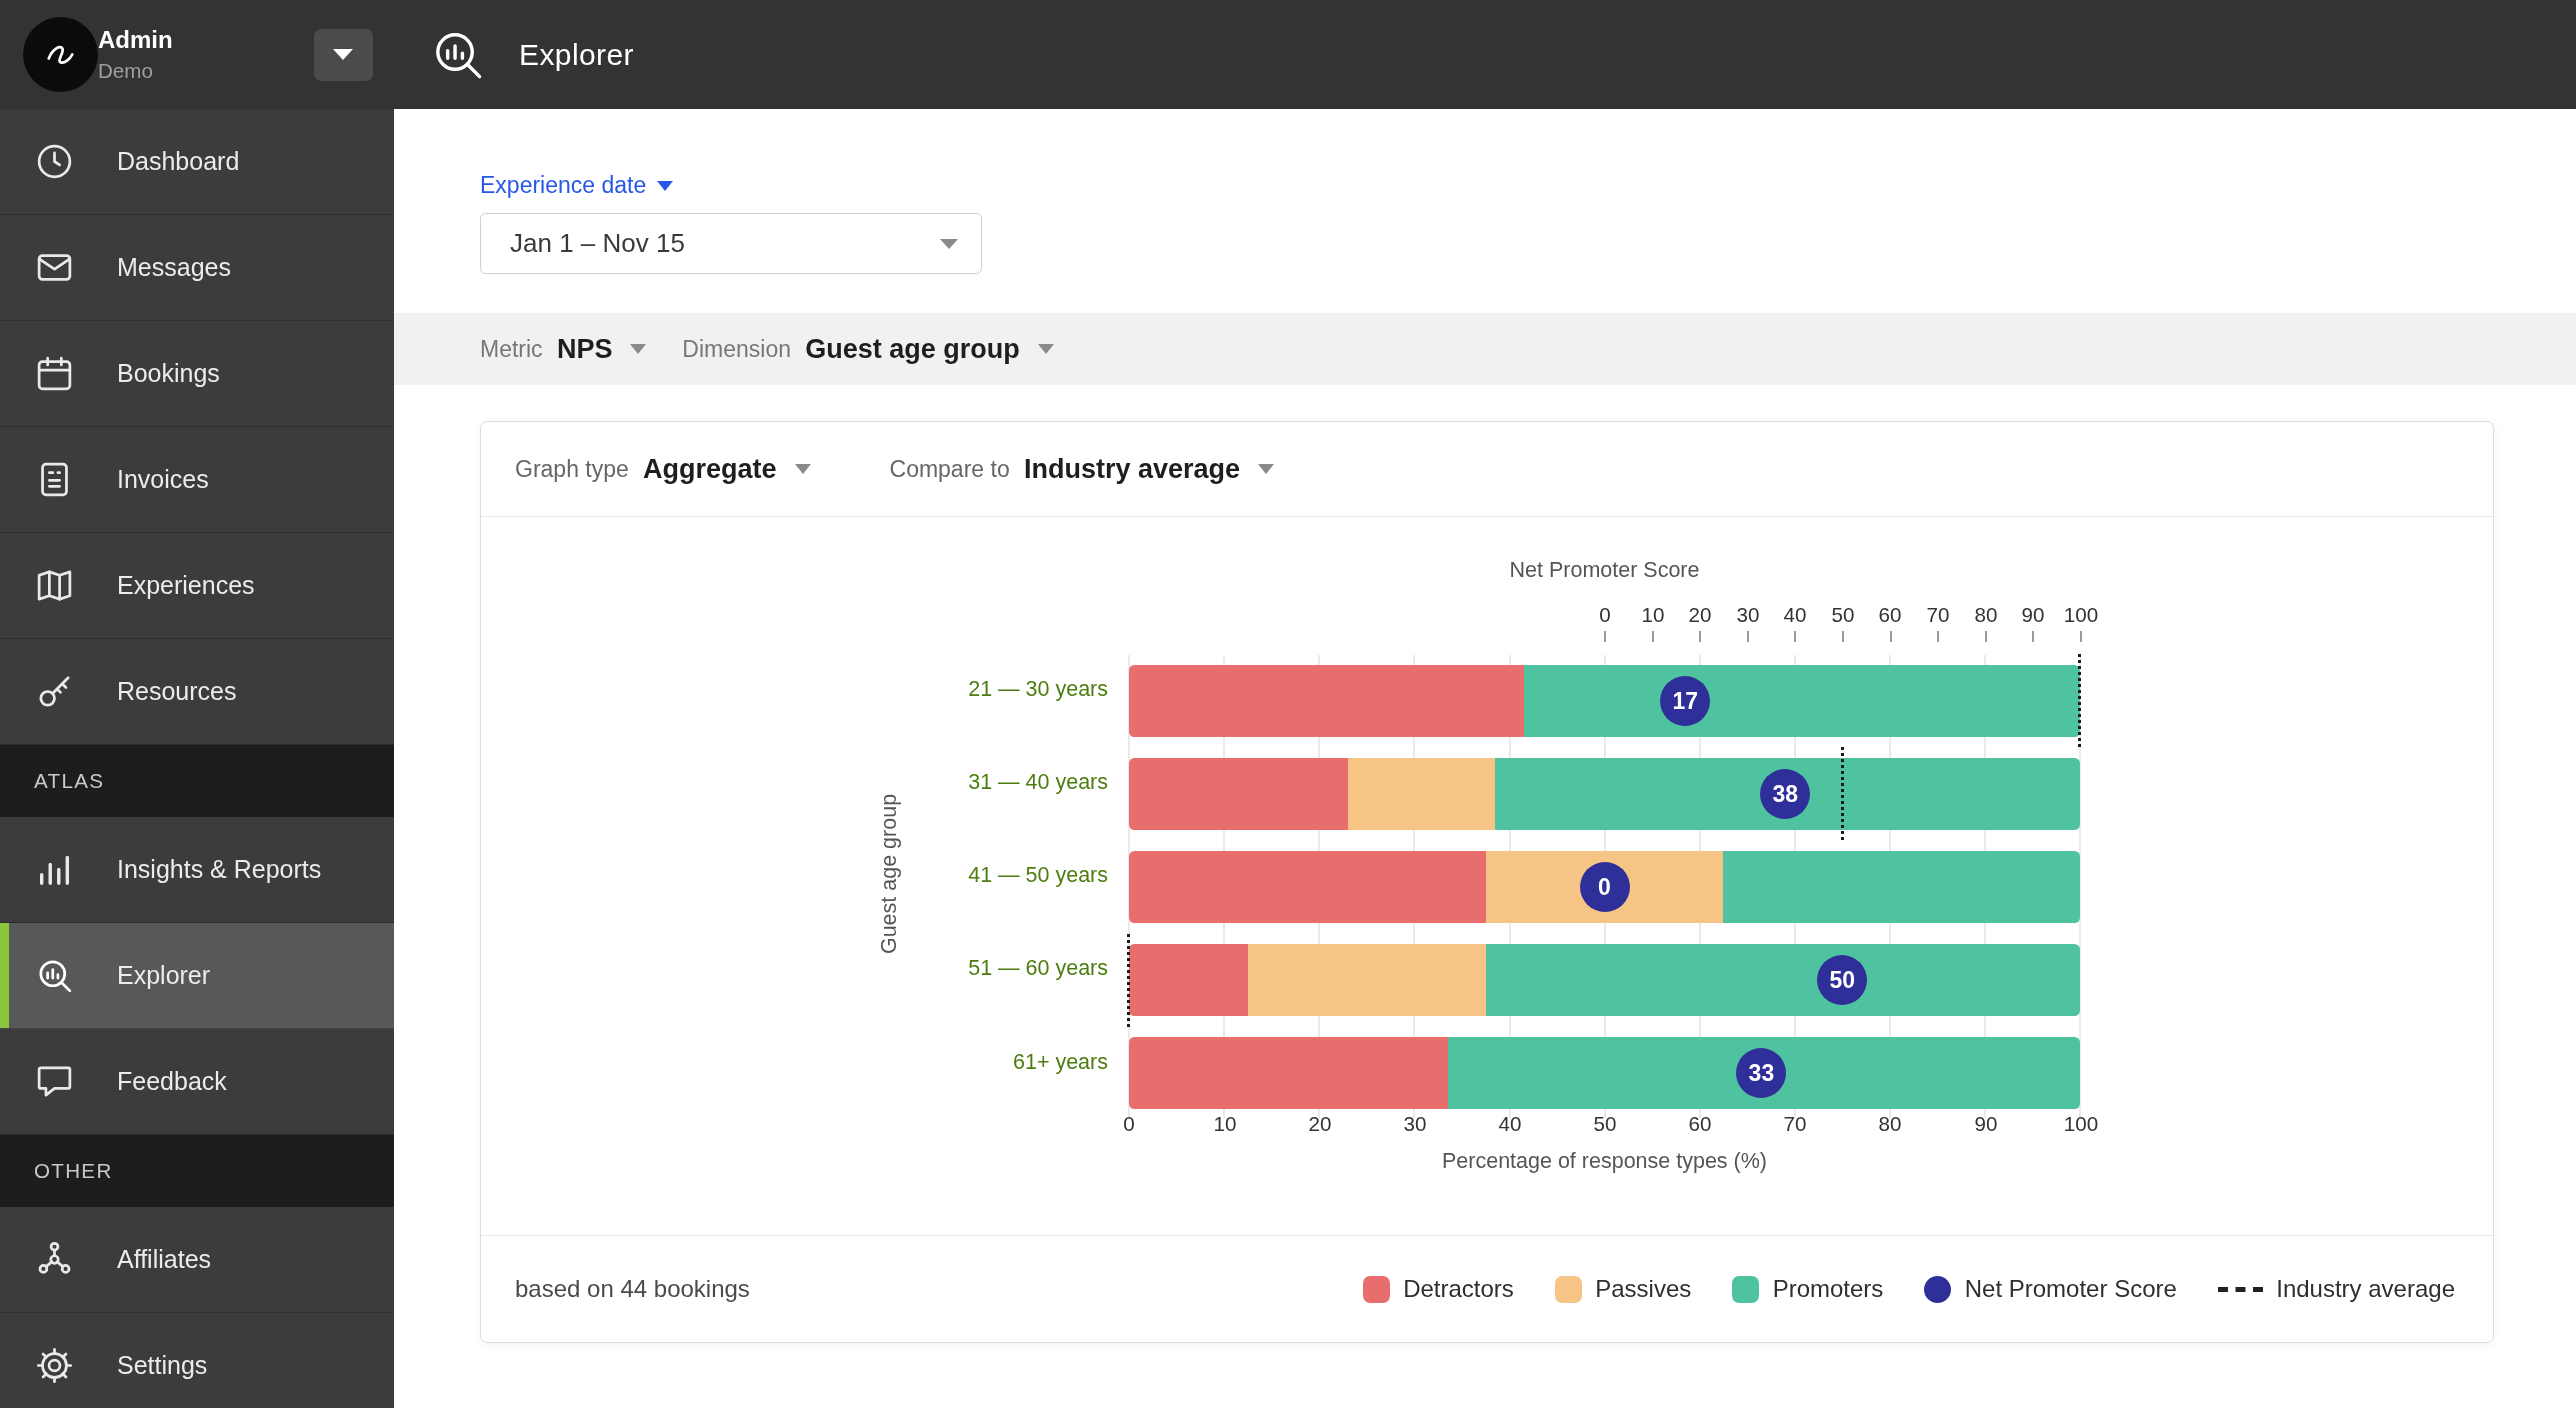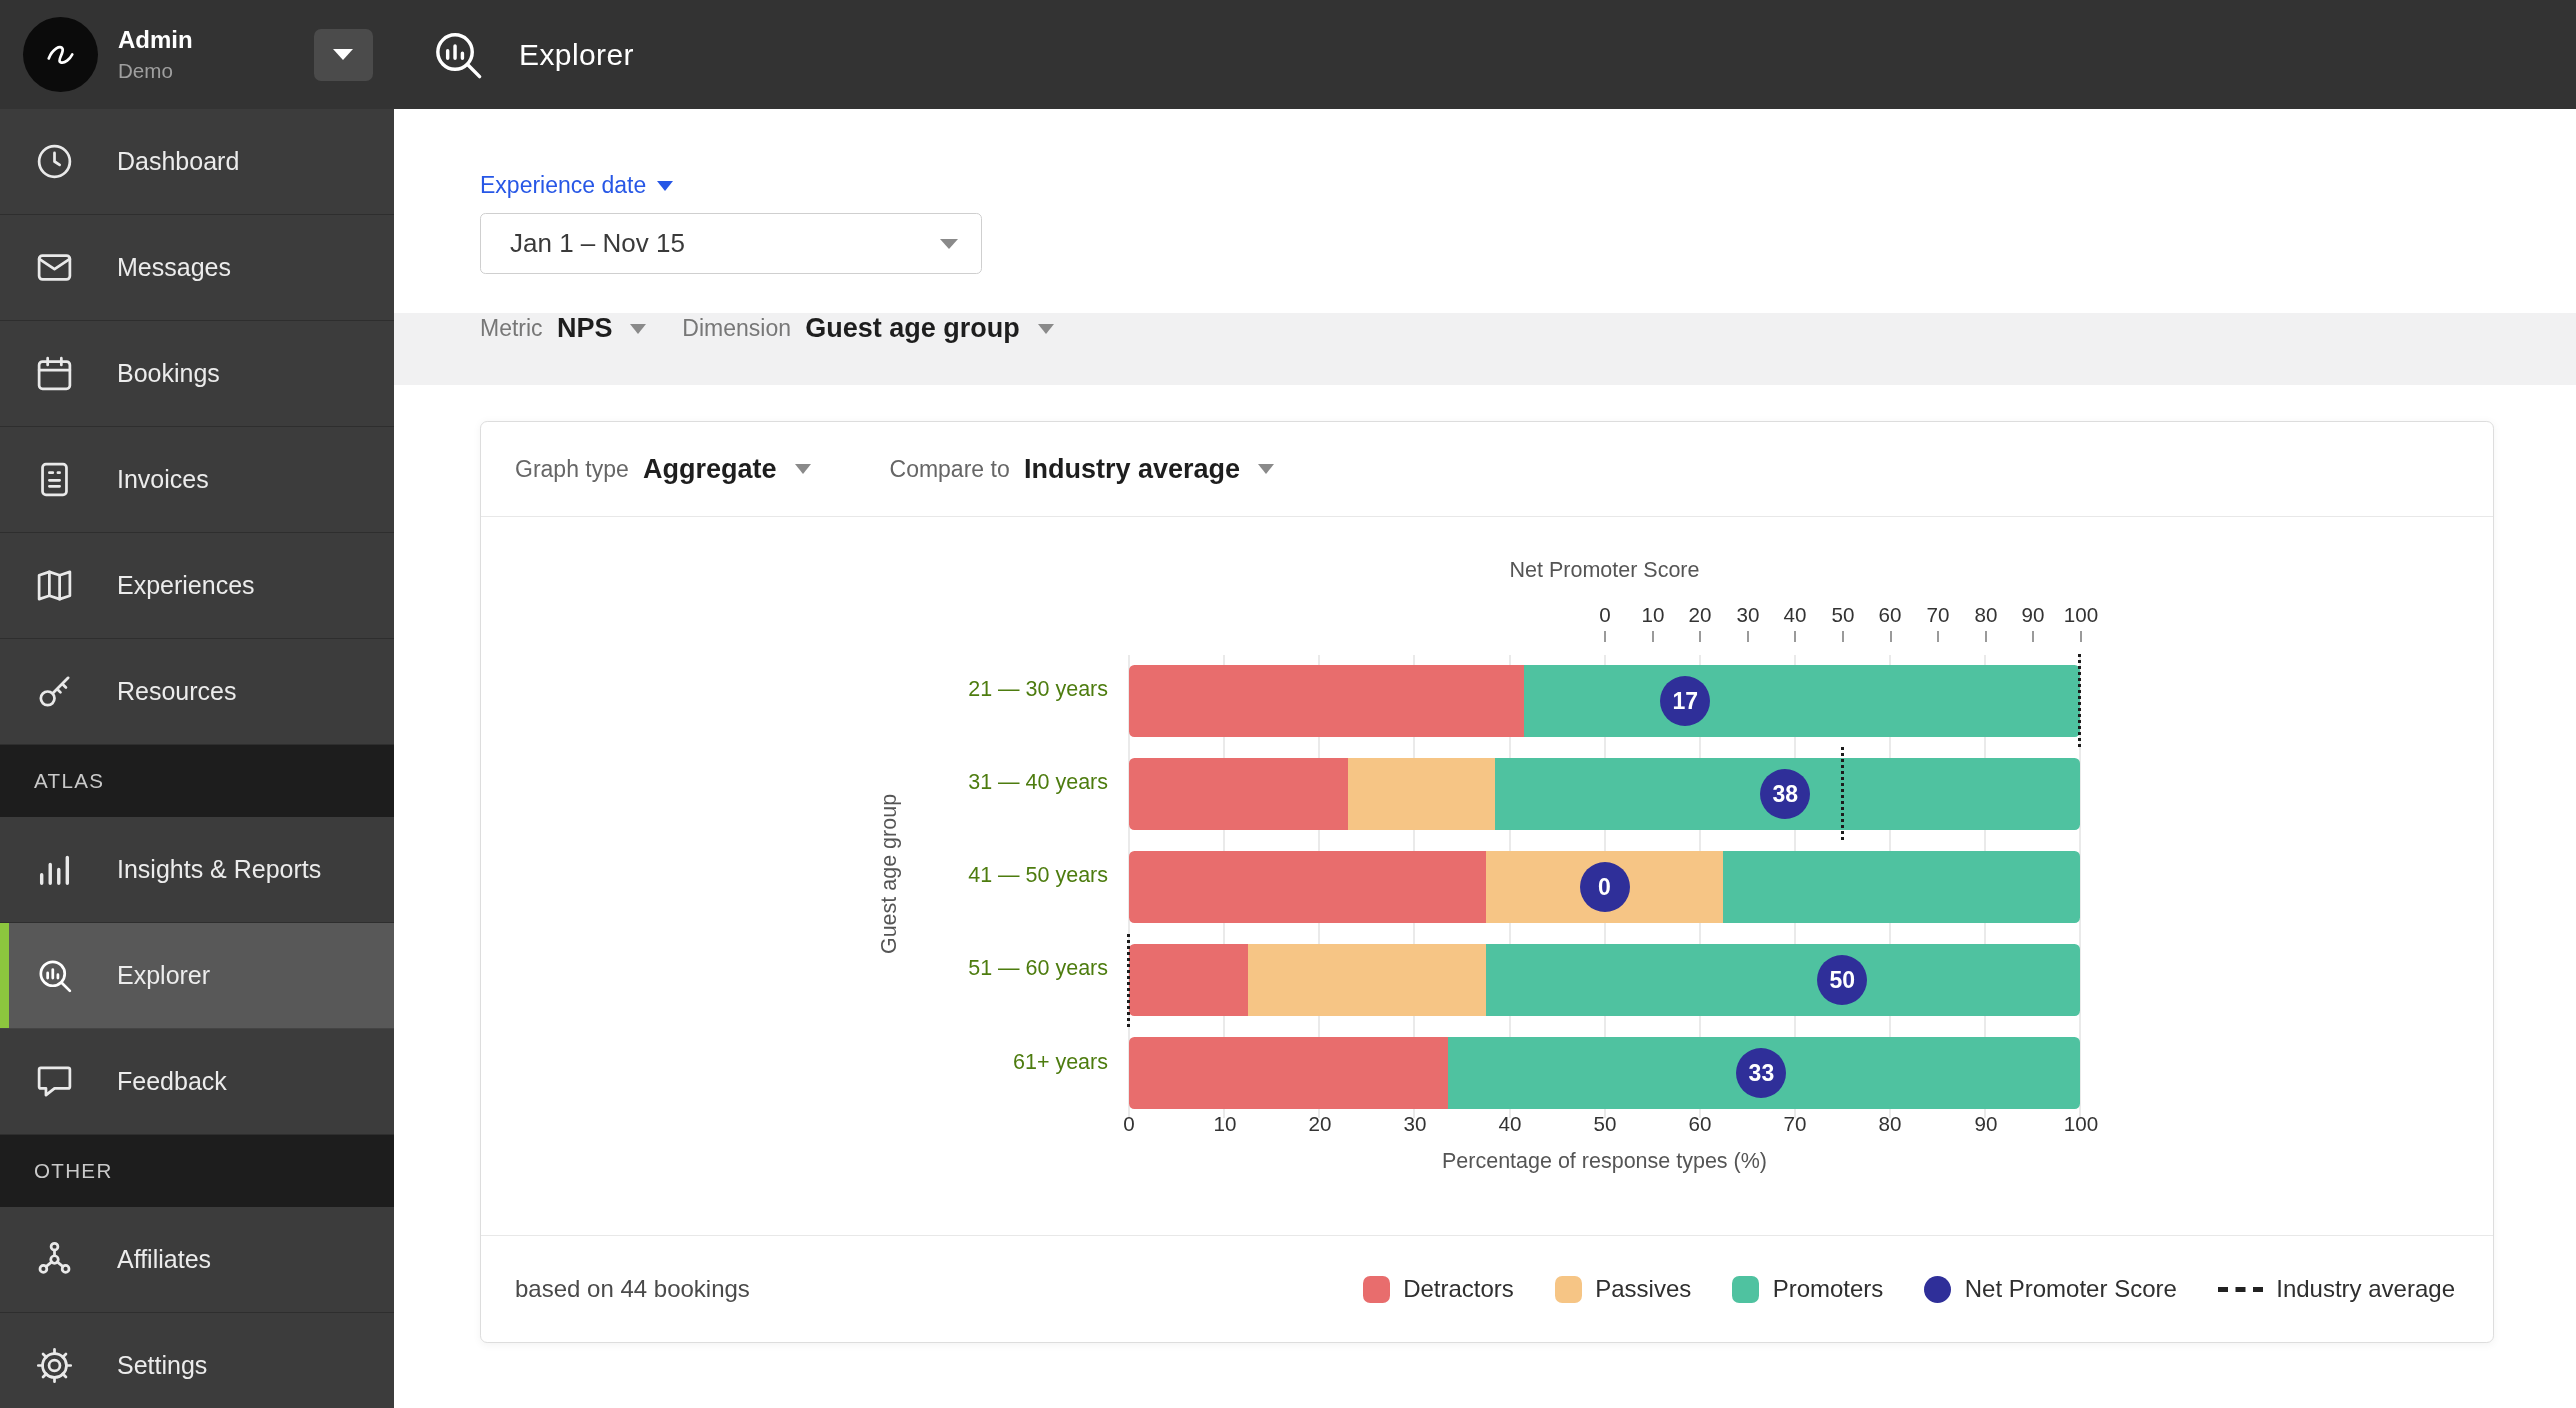--- a/index.html
+++ b/index.html
@@ -1,21 +1,21 @@
 <!DOCTYPE html>
 <html style="font-size:14.3px"><head>
 <meta charset="utf-8">
 <style>
   *{margin:0;padding:0;box-sizing:border-box}
   html,body{width:2576px;height:1408px;overflow:hidden;background:#fff;font-family:"Liberation Sans",sans-serif}
   .app{display:flex;width:100%;height:100%}
 
   
   .sidebar{width:394px;background:#3c3c3c;flex-shrink:0;display:flex;flex-direction:column}
-  .user-block{height:109px;background:#333;display:flex;align-items:center;padding:0 21.5px 0 23px;gap:20px;flex-shrink:0}
+  .user-block{height:109px;background:#333;display:flex;align-items:center;padding:0 21.5px 0 23px;flex-shrink:0}
   .avatar{width:75px;height:75px;border-radius:50%;background:#0b0b0b;display:flex;align-items:center;justify-content:center;flex-shrink:0}
   .user-meta{flex:1;min-width:0}
   .user-name{font-size:24px;font-weight:700;color:#fff}
   .user-org{font-size:20.6px;color:#9f9f9f;margin-top:5.4px}
   .user-caret-btn{width:59px;height:52px;background:#4b4b4b;border-radius:7.2px;display:flex;align-items:center;justify-content:center;cursor:pointer;flex-shrink:0}
   .caret{width:0;height:0;border-left:10px solid transparent;border-right:10px solid transparent;border-top:11.6px solid #fff}
   .nav-item{height:106px;display:flex;align-items:center;gap:42px;padding-left:34px;color:#ececec;font-size:25px;border-bottom:0.9px solid rgba(0,0,0,.22);position:relative;cursor:pointer;flex-shrink:0}
   .nav-item svg{width:41px;height:41px;flex-shrink:0}
   .nav-item.active{background:#585858}
   .nav-item.active::before{content:"";position:absolute;left:0;top:0;bottom:0;width:9px;background:#8cc63e}
@@ -27,21 +27,21 @@
   .topbar svg{width:59px;height:59px}
   .topbar-title{color:#fff;font-size:30px;font-weight:500;letter-spacing:0.4px}
   .content{flex:1;background:#fff}
 
   .date-filter{padding:63px 0 0 86px}
   .df-label{display:inline-flex;align-items:center;gap:10.7px;color:#2757e6;font-size:23px;font-weight:500;cursor:pointer}
   .df-label .caret{border-left-width:8px;border-right-width:8px;border-top:10px solid #2757e6}
   .date-select{margin-top:14.3px;width:502px;height:61px;border:1.8px solid #cfcfcf;border-radius:5.4px;background:#fff;display:flex;align-items:center;justify-content:space-between;padding:0 23px 0 29px;font-size:26px;font-weight:500;color:#3a3a3a;cursor:pointer}
   .date-select .caret{border-left-width:9px;border-right-width:9px;border-top:10.7px solid #8a8a8a}
 
-  .metric-bar{margin-top:39px;height:72px;background:#f1f1f2;display:flex;align-items:flex-start;padding-left:86px;font-size:23px;color:#777}
+  .metric-bar{margin-top:39px;height:72px;background:#f1f1f2;display:flex;align-items:center;padding-left:86px;font-size:23px;color:#777}
   .dd{display:inline-flex;align-items:center;gap:14.3px;cursor:pointer}
   .dd-value{font-size:27px;font-weight:700;color:#1e1e1e}
   .small-caret{width:0;height:0;border-left:8px solid transparent;border-right:8px solid transparent;border-top:10px solid #8a8a8a;margin-left:3.6px}
 
   .card{margin:36px 0 0 86px;width:2014px;background:#fff;border:1.8px solid #ddd;border-radius:7.2px;box-shadow:0 1.8px 9px rgba(0,0,0,.05)}
   .card-header{height:95px;border-bottom:1.8px solid #e8e8e8;display:flex;align-items:center;padding-left:34px;font-size:23px;color:#666}
 
   
   .chart{position:relative;height:718px}
   .chart-title{position:absolute;left:648px;width:951px;top:41px;text-align:center;font-size:21.5px;color:#555}

